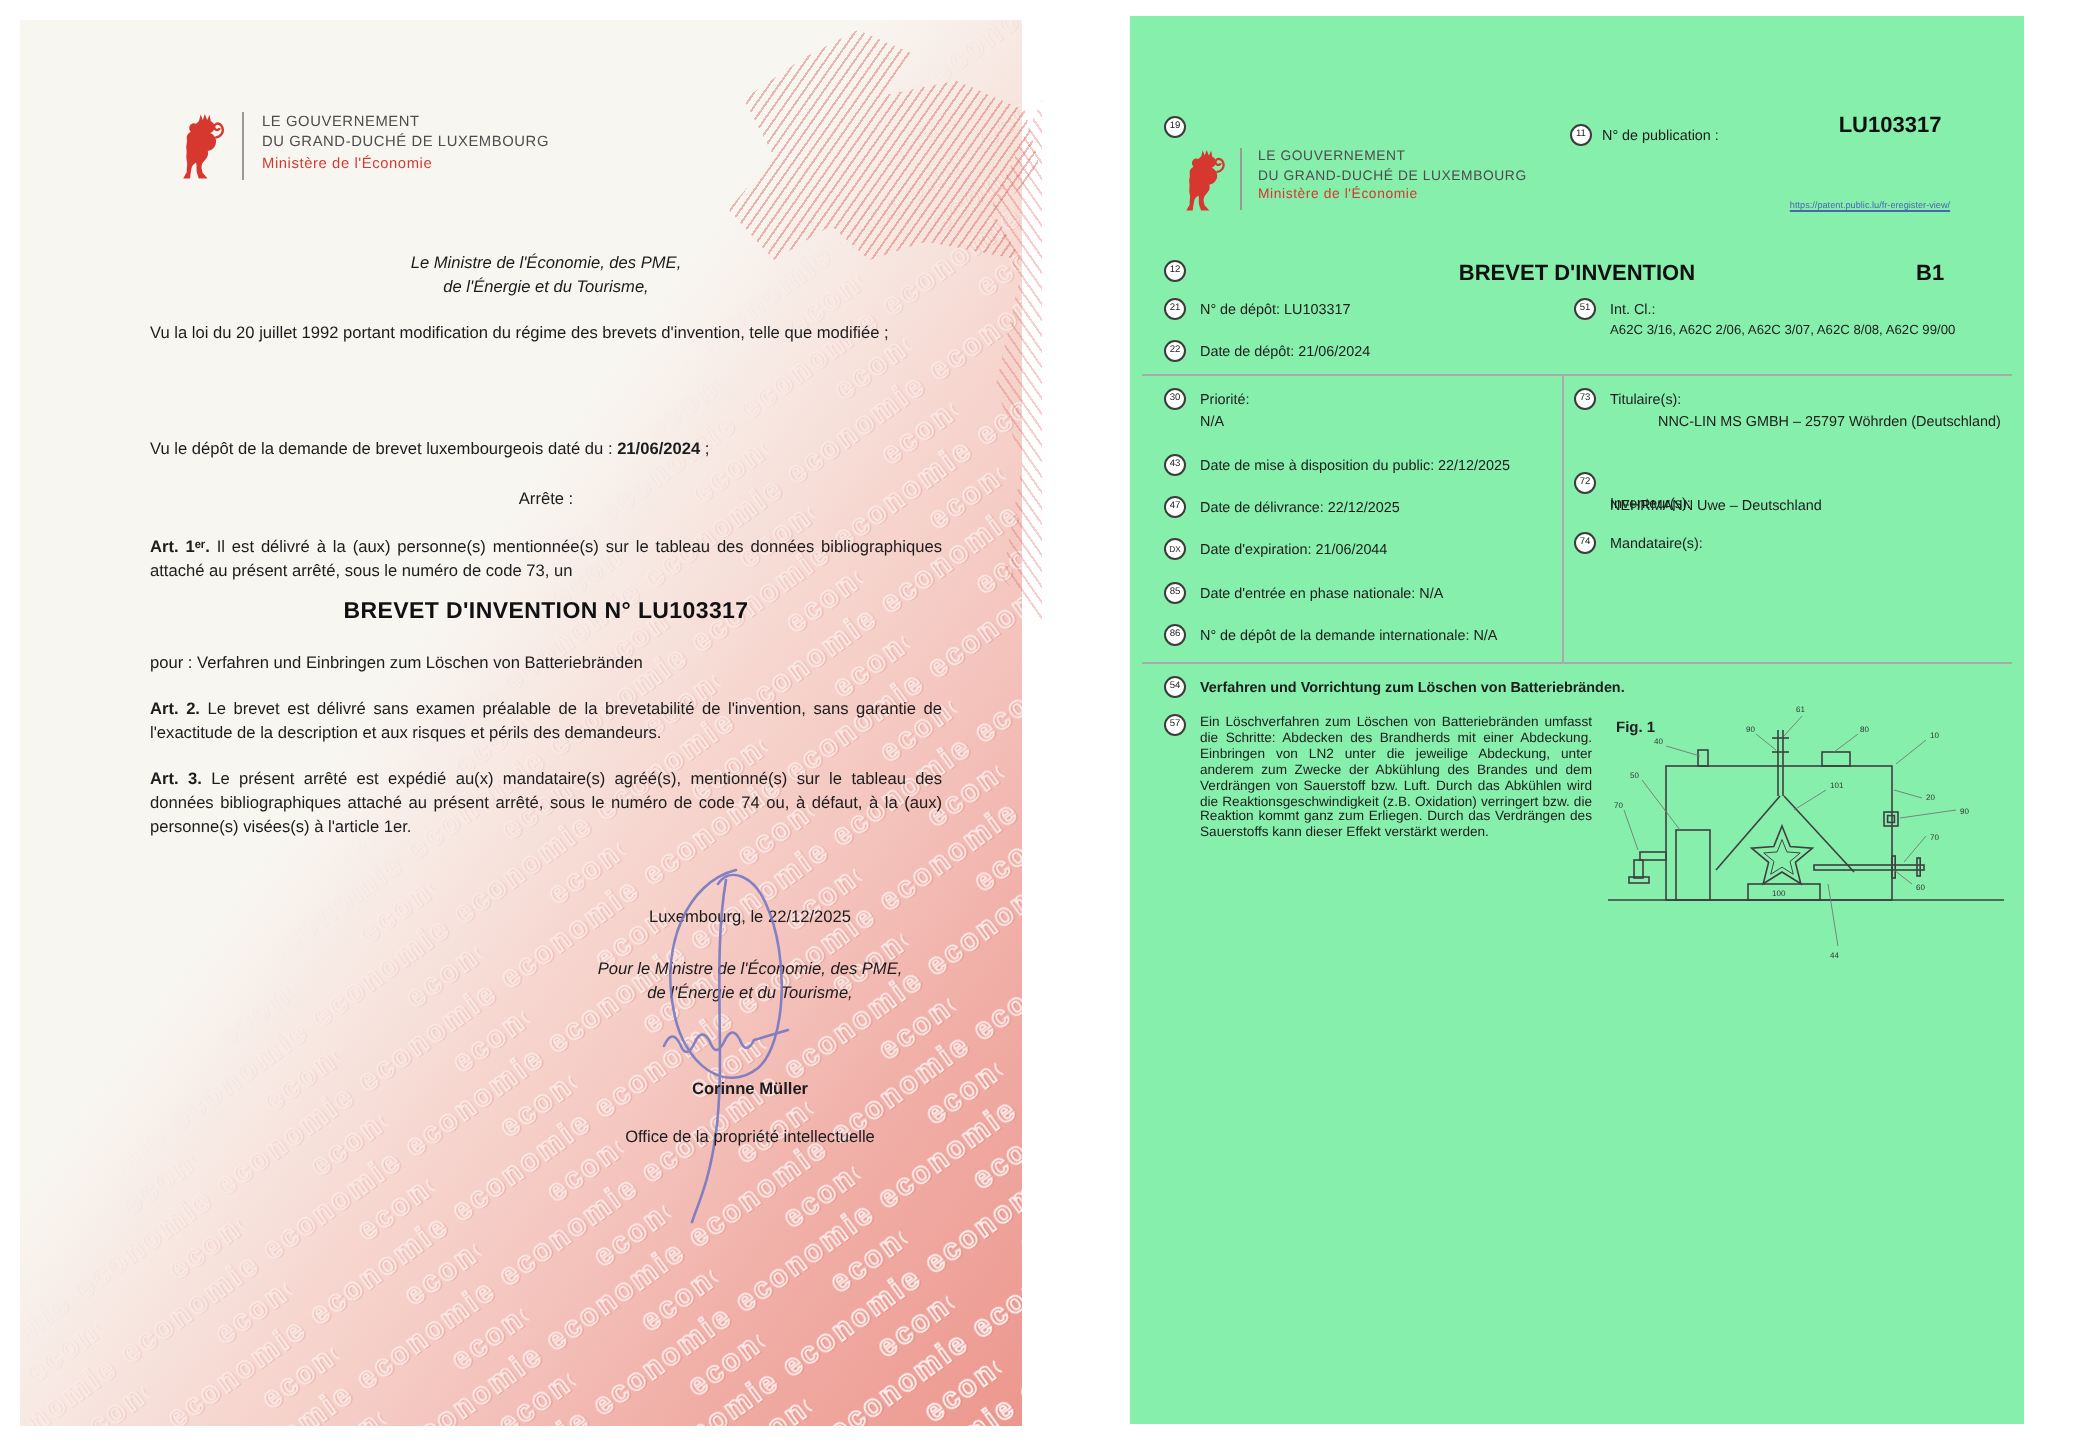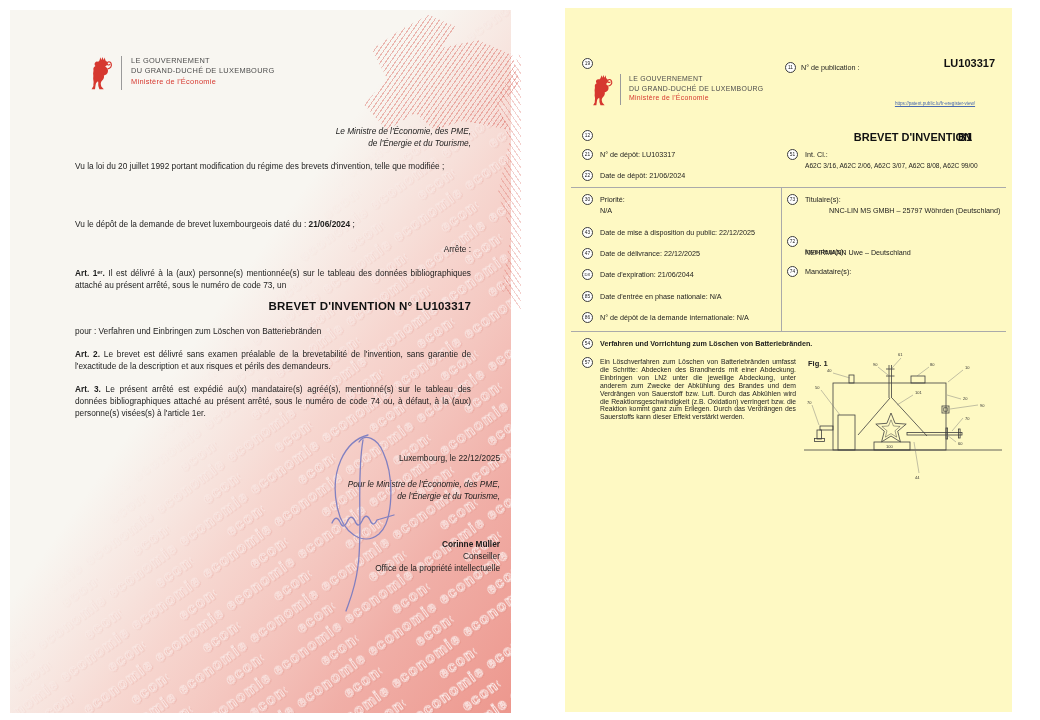--- a/index.html
+++ b/index.html
@@ -1,28 +1,28 @@
 <!DOCTYPE html>
 <html><head>
 <meta charset="utf-8">
 <style>
   html,body{margin:0;padding:0;background:#ffffff;width:1040px;height:720px;overflow:hidden;
     font-family:"Liberation Sans",sans-serif;-webkit-font-smoothing:antialiased;}
   .abs{position:absolute;}
   
   #page-left{position:absolute;left:10px;top:10px;width:501px;height:703px;background:#f8f6f1;}
-  #page-right{position:absolute;left:565px;top:8px;width:447px;height:704px;background:#fef9c3;}
+  #page-right{position:absolute;left:565px;top:8px;width:447px;height:704px;background:#86efac;}
   
   .lh-text{font-size:7.4px;line-height:10.4px;color:#4d4d4d;letter-spacing:.3px;}
   .lh-text .ministry{color:#d6382f;}
   .lh-divider{width:1px;background:#9a9a9a;}
   
   .doc{font-size:8.3px;line-height:12.2px;color:#1c1c1c;}
   .just{text-align:justify;}
-  .ctr{text-align:right;}
+  .ctr{text-align:center;}
   .it{font-style:italic;}
   .bd{font-weight:bold;}
   .patent-title{font-size:11.5px;font-weight:bold;letter-spacing:.2px;}
   
   .hatch{background:repeating-linear-gradient(125deg,rgba(214,86,76,.40) 0px,rgba(214,86,76,.40) 1px,rgba(0,0,0,0) 1px,rgba(0,0,0,0) 4px);}
   .hatch2{background:repeating-linear-gradient(55deg,rgba(214,86,76,.28) 0px,rgba(214,86,76,.28) 1px,rgba(0,0,0,0) 1px,rgba(0,0,0,0) 4.5px);}
   
   .inid{position:absolute;width:11px;height:11px;border:.9px solid #3c3c3c;border-radius:50%;
     display:flex;align-items:center;justify-content:center;font-size:4.8px;color:#222;background:#fff;box-sizing:border-box;}
   .fld{position:absolute;font-size:7.2px;color:#1c1c1c;line-height:10.5px;}
@@ -147,21 +147,20 @@
 
   <svg class="abs" style="left:0;top:0;z-index:3" width="501" height="703" viewBox="0 0 501 703">
     <g stroke="#7277c1" stroke-width="1.3" fill="none" opacity=".88" stroke-linecap="round">
       <path d="M358,425 C334,431 320,462 327,496 C332,523 353,537 369,524 C383,512 385,468 373,442 C367,428 355,423 349,432"></path>
       <path d="M322,513 q4,-9 8,-1 q3,8 7,0 q4,-9 8,-1 q3,8 7,0 q4,-9 8,-1 q3,8 7,0 l17,-5"></path>
       <path d="M353,430 C346,470 353,520 348,556 C345,580 339,592 336,601"></path>
     </g>
   </svg>
 
   <div class="abs doc bd ctr" style="left:240px;top:528px;width:250px;z-index:4">Corinne Müller</div>
-  <div class="abs doc ctr" style="left:240px;top:540px;width:250px;z-index:4">Conseiller</div>
   <div class="abs doc ctr" style="left:240px;top:552px;width:250px;z-index:4">Office de la propriété intellectuelle</div>
 </div>
 
 <div id="page-right">
 
   <div class="inid" style="left:17px;top:50px;">
     <span>19</span>
   </div>
 
   <div class="abs" style="left:25px;top:66px;display:flex;align-items:flex-start;">
@@ -173,21 +172,21 @@
       <div>LE GOUVERNEMENT</div>
       <div>DU GRAND-DUCHÉ DE LUXEMBOURG</div>
       <div class="ministry">Ministère de l'Économie</div>
     </div>
   </div>
 
   <div class="inid" style="left:220px;top:54px;">
     <span>11</span>
   </div>
   <div class="fld" style="left:236px;top:55px;">N° de publication :</div>
-  <div class="abs bd" style="left:330px;top:49px;width:100px;text-align:right;font-size:11px;color:#111;">LU103317</div>
+  <div class="abs bd" style="left:330px;top:49px;width:100px;text-align:center;font-size:11px;color:#111;">LU103317</div>
   <div class="abs" style="left:300px;top:83px;width:140px;text-align:center;">
     <a class="linky" href="#">https://patent.public.lu/fr-eregister-view/</a>
   </div>
 
   <div class="inid" style="left:17px;top:122px;">
     <span>12</span>
   </div>
   <div class="abs ctr bd" style="left:40px;top:123px;width:367px;font-size:11px;color:#111;">BREVET D'INVENTION</div>
   <div class="abs bd" style="left:393px;top:123px;font-size:11px;color:#111;">B1</div>
 

